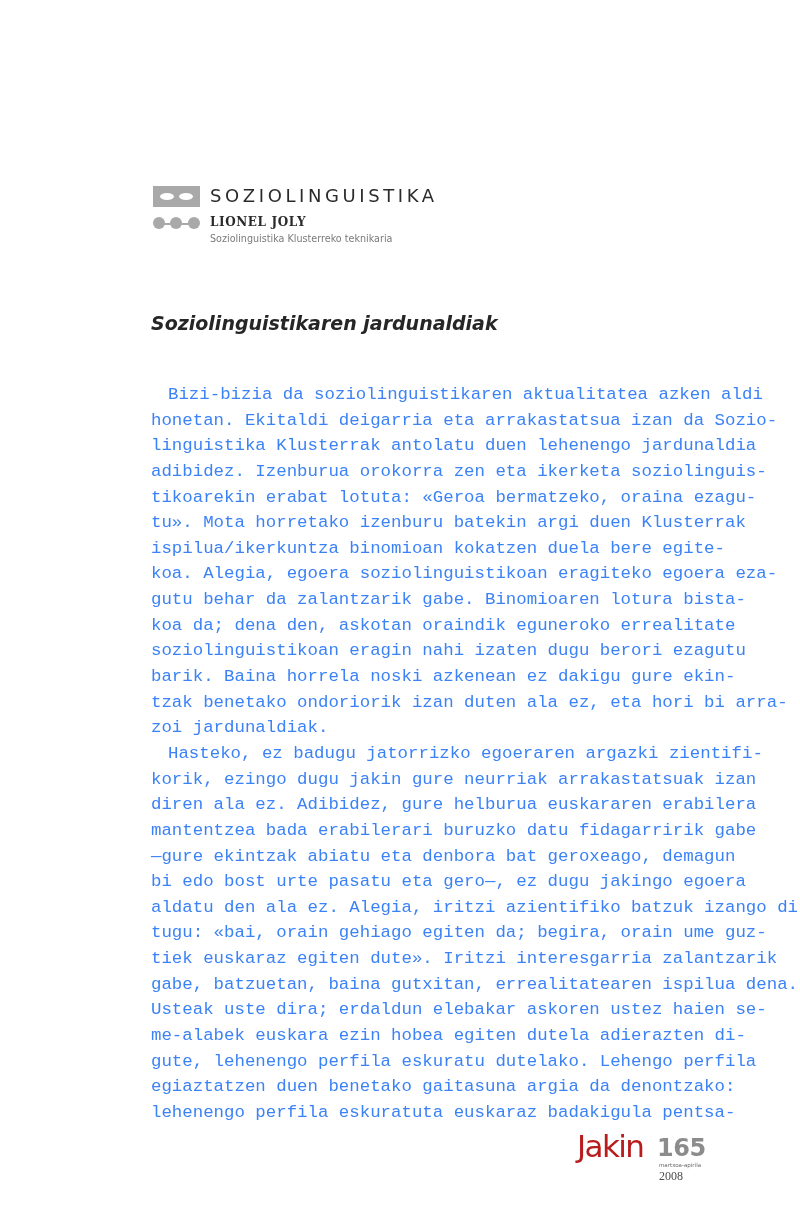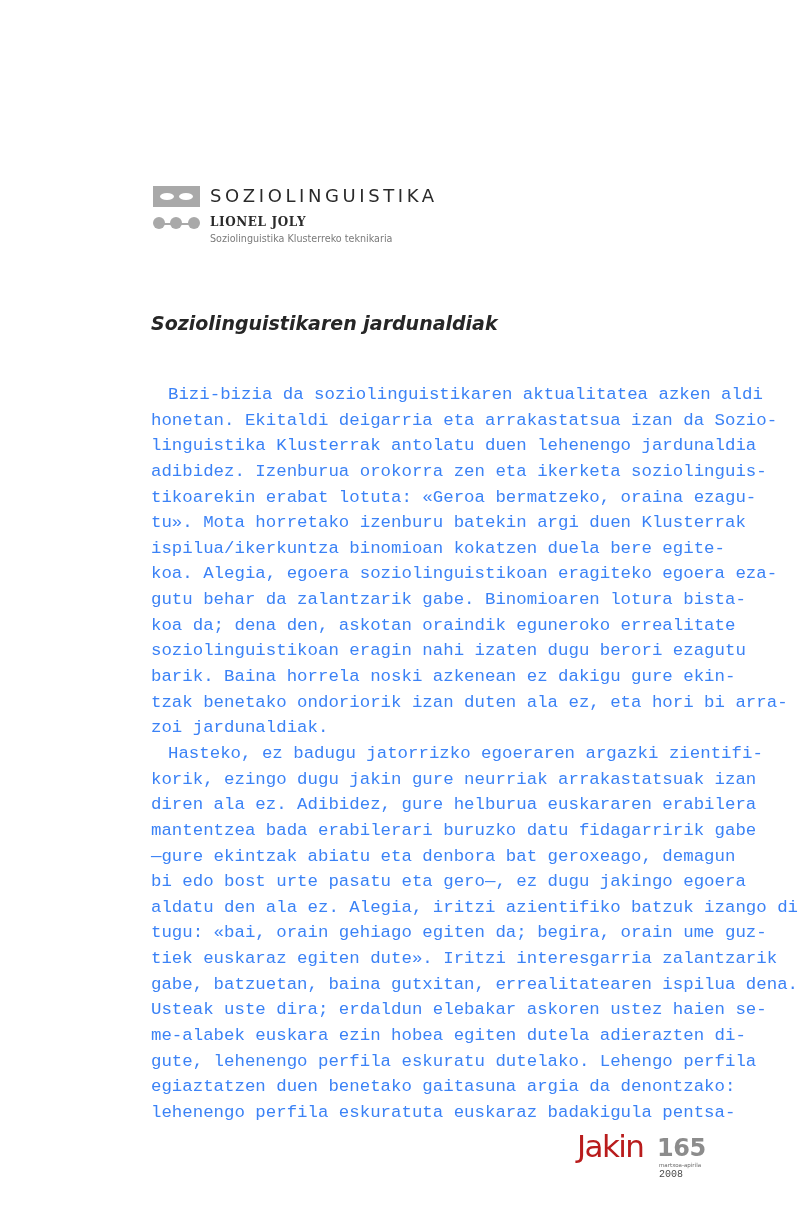--- a/index.html
+++ b/index.html
@@ -169,22 +169,22 @@
       top: 34px;
       font-family: "DejaVu Sans", sans-serif;
       font-size: 5.5px;
       color: #6a6a6a;
       white-space: nowrap;
     }
     .logo-year {
       position: absolute;
       left: 82px;
       top: 41px;
-      font-family: Liberation Mono, monospace;
-      font-size: 10px;
+      font-family: Liberation Serif, serif;
+      font-size: 12px;
       color: #4a4a4a;
       white-space: nowrap;
     }
   </style>
 </head>
 <body>
 
 <div class="section-header">
   <div class="section-icon">
     <span class="oval left"></span>

